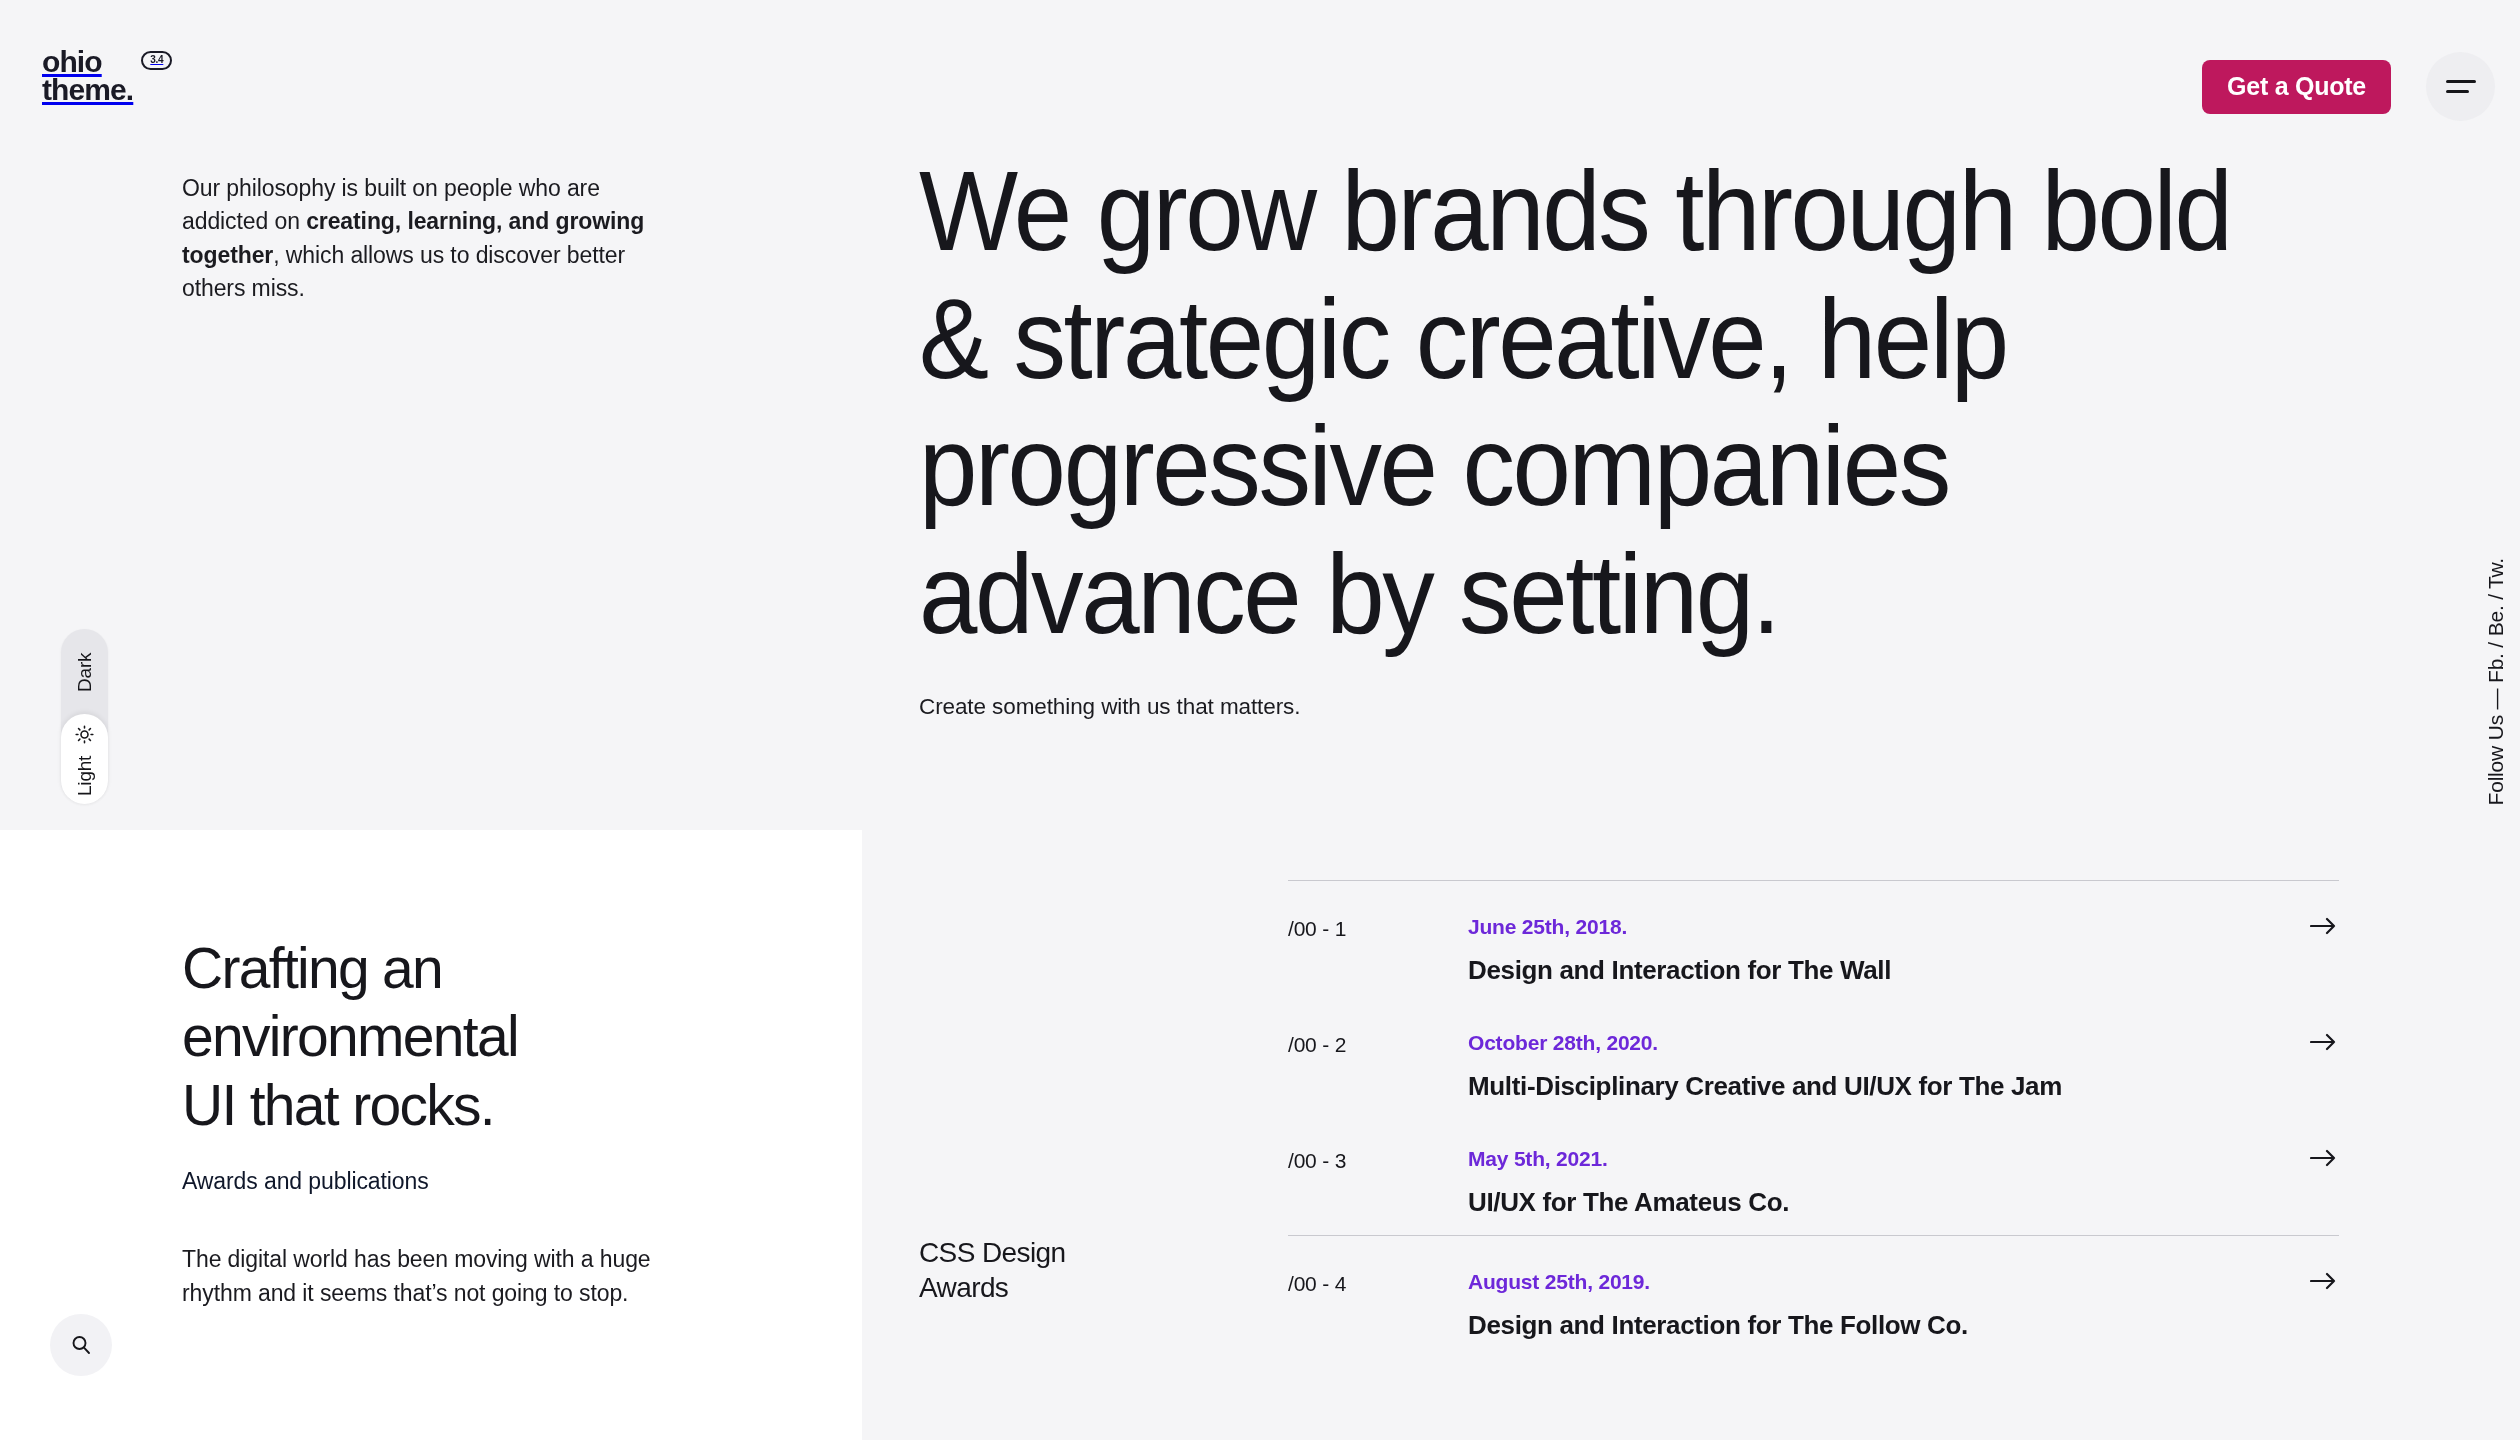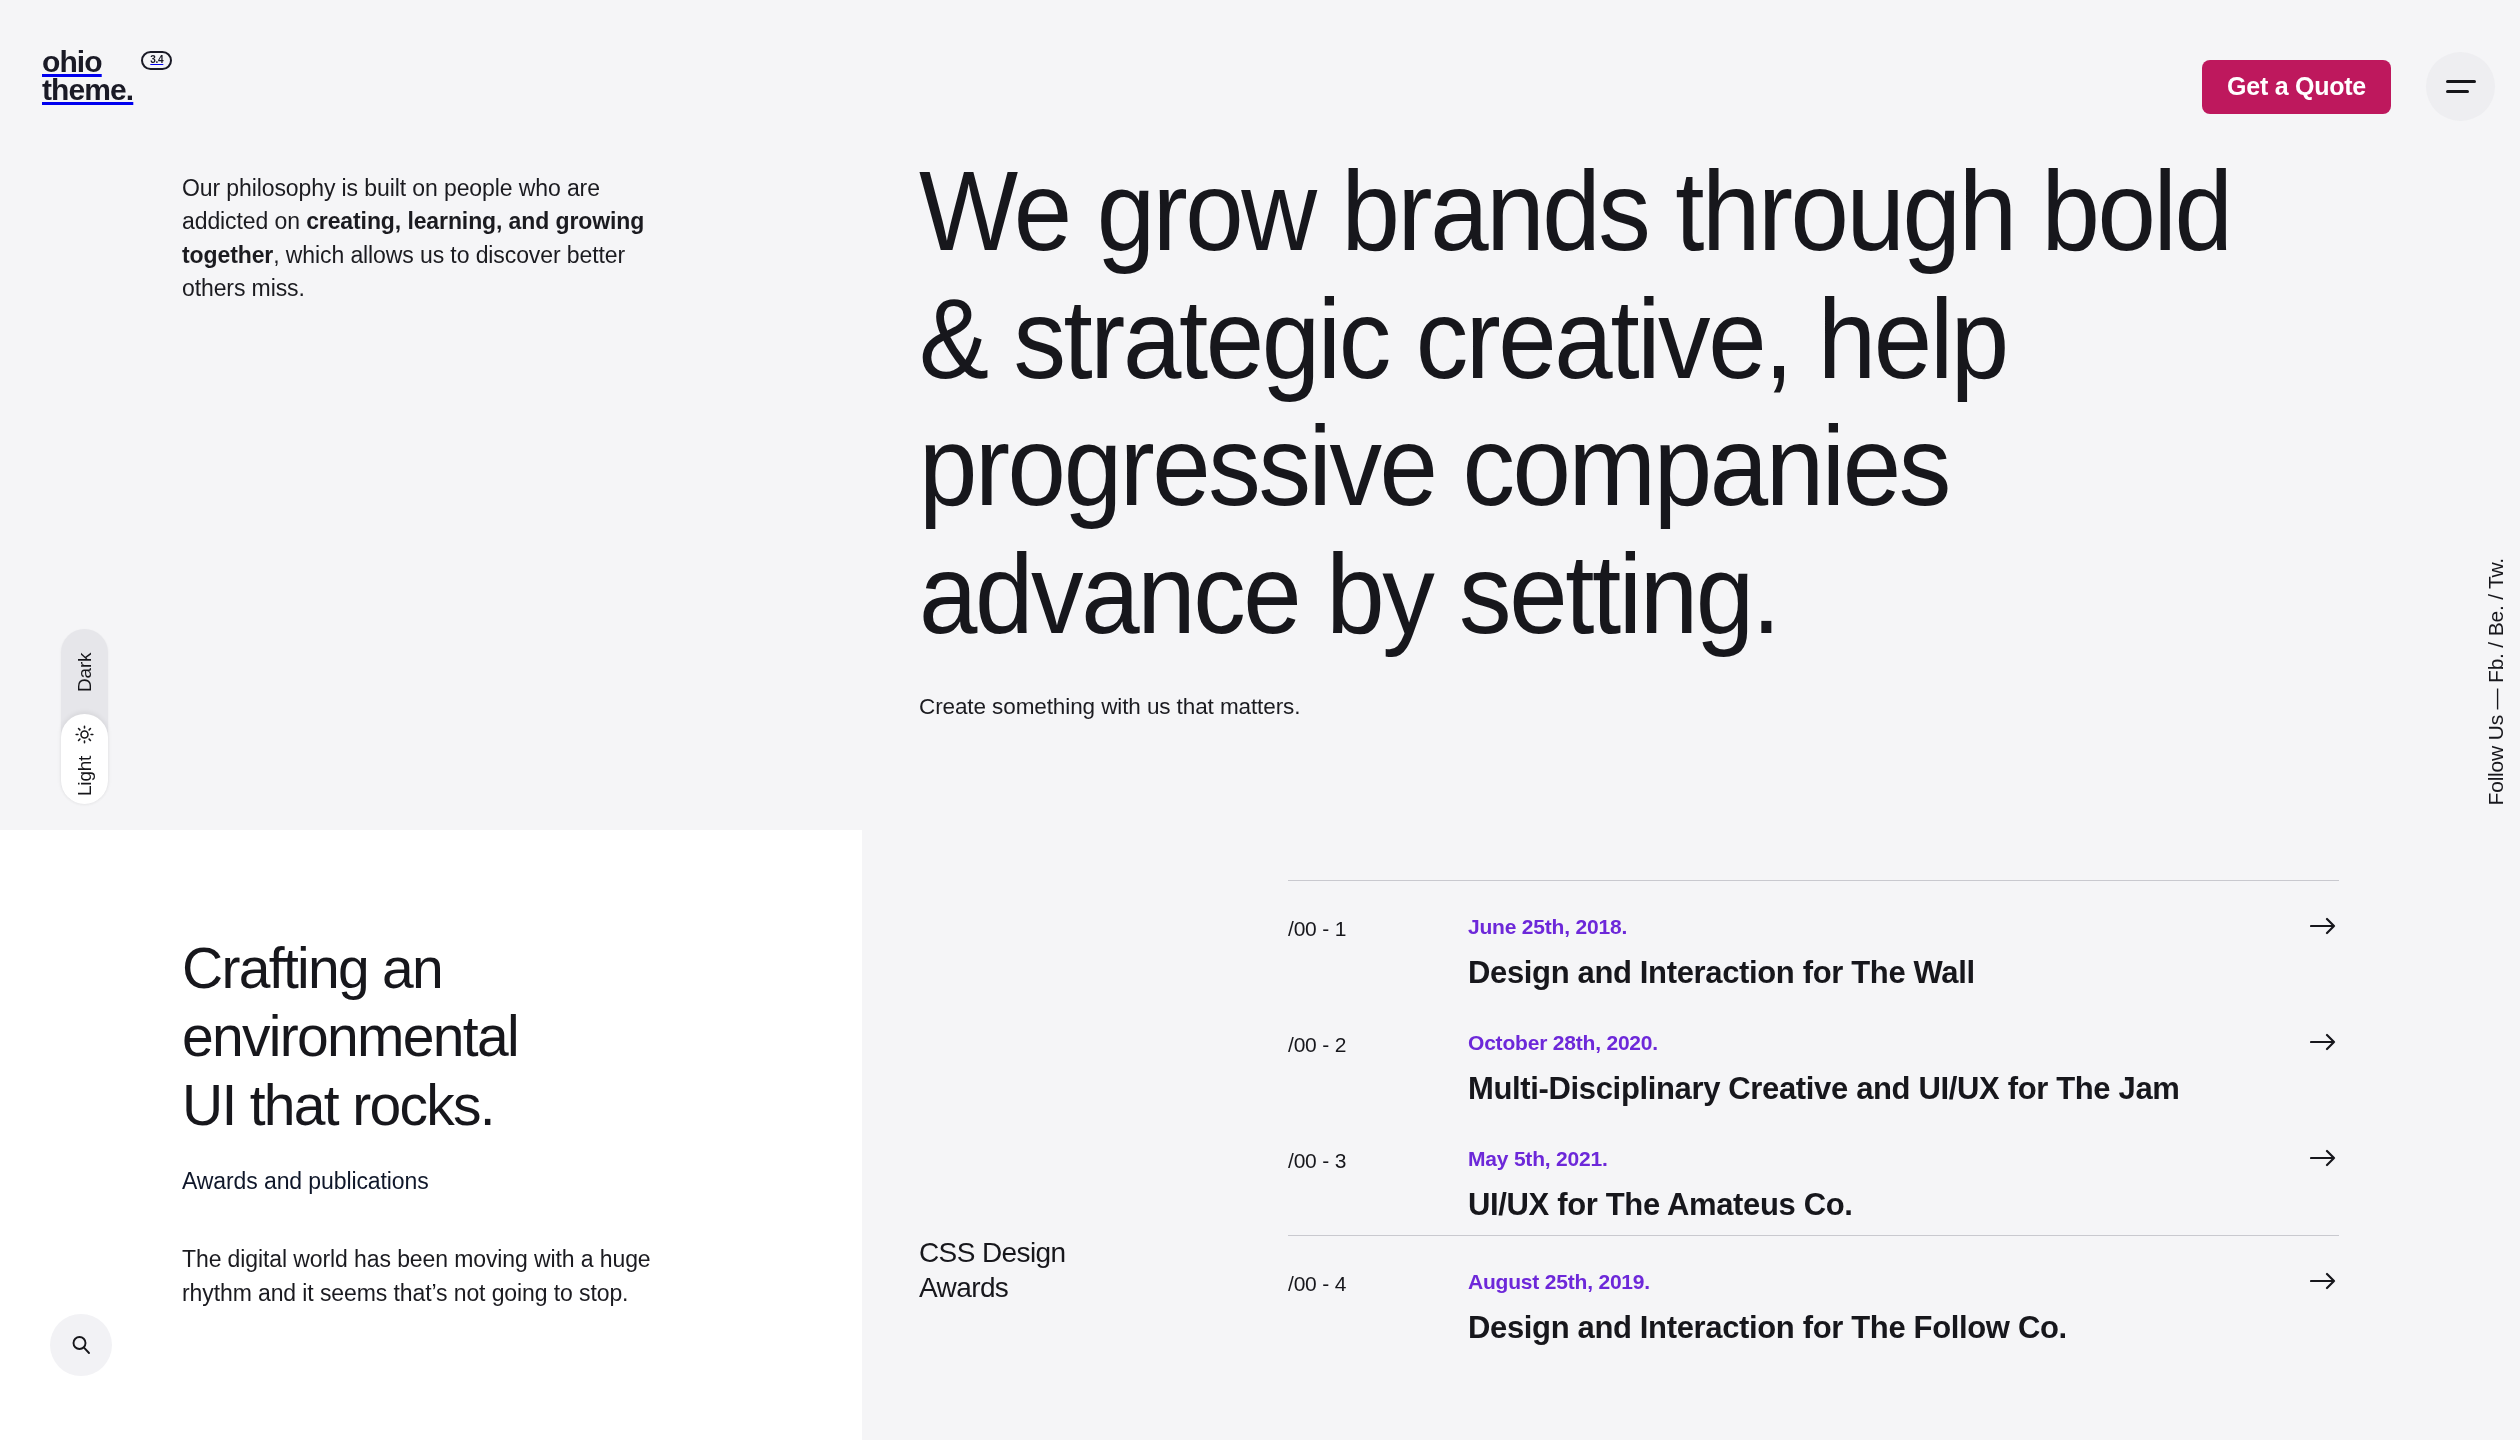--- a/index.html
+++ b/index.html
@@ -172,21 +172,21 @@
   }
   .group-rows { margin-left:369px; }
   .divider { height:1px; background:#c9c9cf; width:1051px; }
   .row {
     position:relative; display:flex; align-items:flex-start;
     padding-top:34px; height:116px; cursor:pointer;
   }
   .row-num { width:180px; font-size:21px; letter-spacing:-0.2px; color:#17171c; padding-top:2px; }
   .row-main { flex:1; }
   .row-date { font-size:21px; letter-spacing:-0.2px; color:#6d28d9;font-weight:bold; }
-  .row-title { margin-top:16px; font-size:31px; font-weight:bold; letter-spacing:-0.35px; color:#17171c; }
+  .row-title { margin-top:16px; font-size:26px; font-weight:bold; letter-spacing:-0.35px; color:#17171c; }
   .row-arrow { position:absolute; right:2px; top:35px; }
 
   .group-2 { margin-top:6px; }
 </style>
 </head>
 <body>
 
 <div class="page">
 
   <div class="white-panel"></div>

